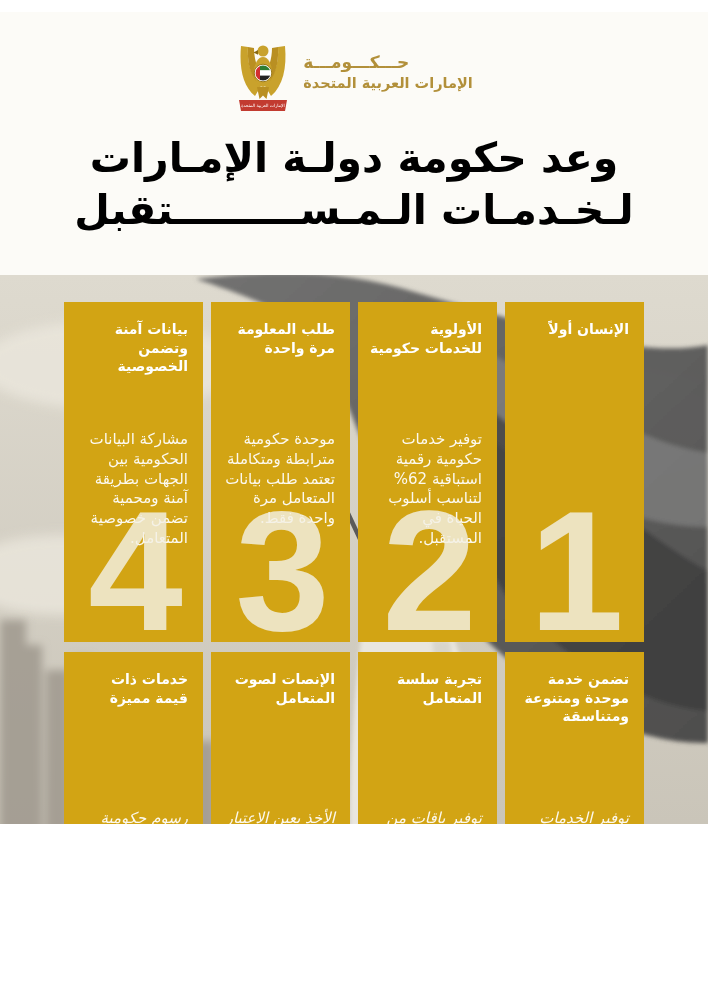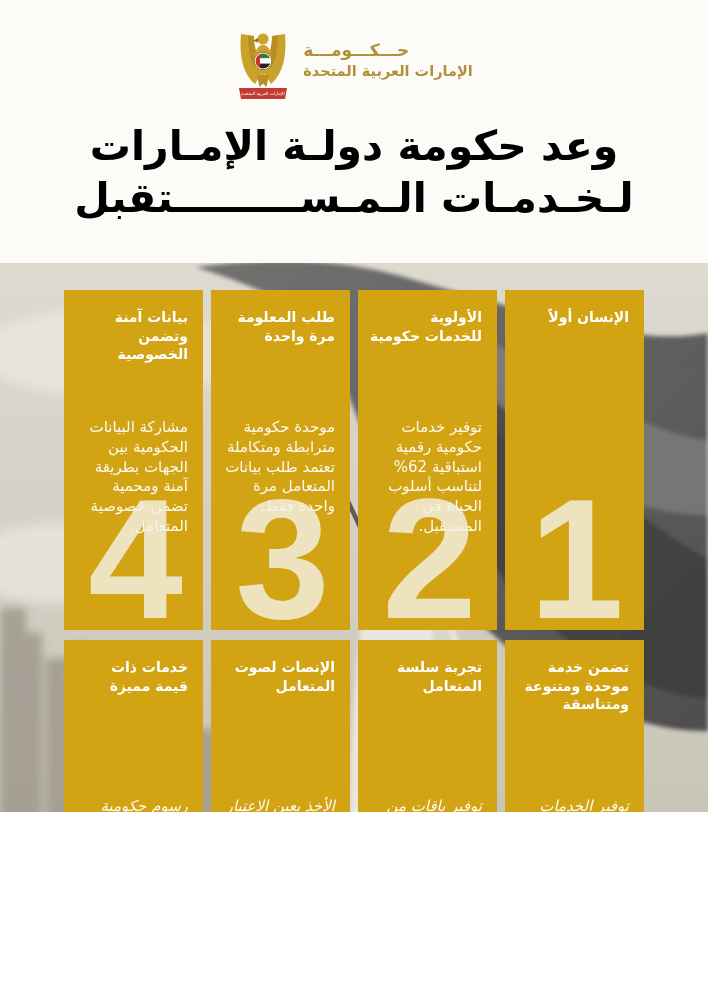--- a/index.html
+++ b/index.html
@@ -1,17 +1,17 @@
 <!DOCTYPE html>
 <html lang="ar"><head>
 <meta charset="utf-8">
 <style>
   html,body{margin:0;padding:0;background:#ffffff;}
   body{font-family:"DejaVu Sans",sans-serif;}
-  .poster{position:relative;width:708px;height:812px;margin:0 auto;overflow:hidden;
+  .poster{position:relative;width:708px;height:812px;margin:12px auto;overflow:hidden;
           background:#fcfbf7;isolation:isolate;}
 
   
   .header{position:relative;height:263px;background:#fcfbf7;text-align:center;z-index:2;}
   .gov-logo{display:flex;justify-content:center;align-items:flex-start;gap:12px;padding-top:30px;}
   .emblem{width:56px;height:72px;flex:0 0 auto;}
   .wordmark{padding-top:10px;direction:rtl;text-align:left;color:#b2903a;font-weight:bold;}
   .wm1{font-size:17px;margin-bottom:3px;}
   .wm2{font-size:14.5px;}
   .main-title{margin:18px 0 0 0;color:#000000;font-weight:bold;font-size:41px;line-height:1.28;direction:rtl;}

